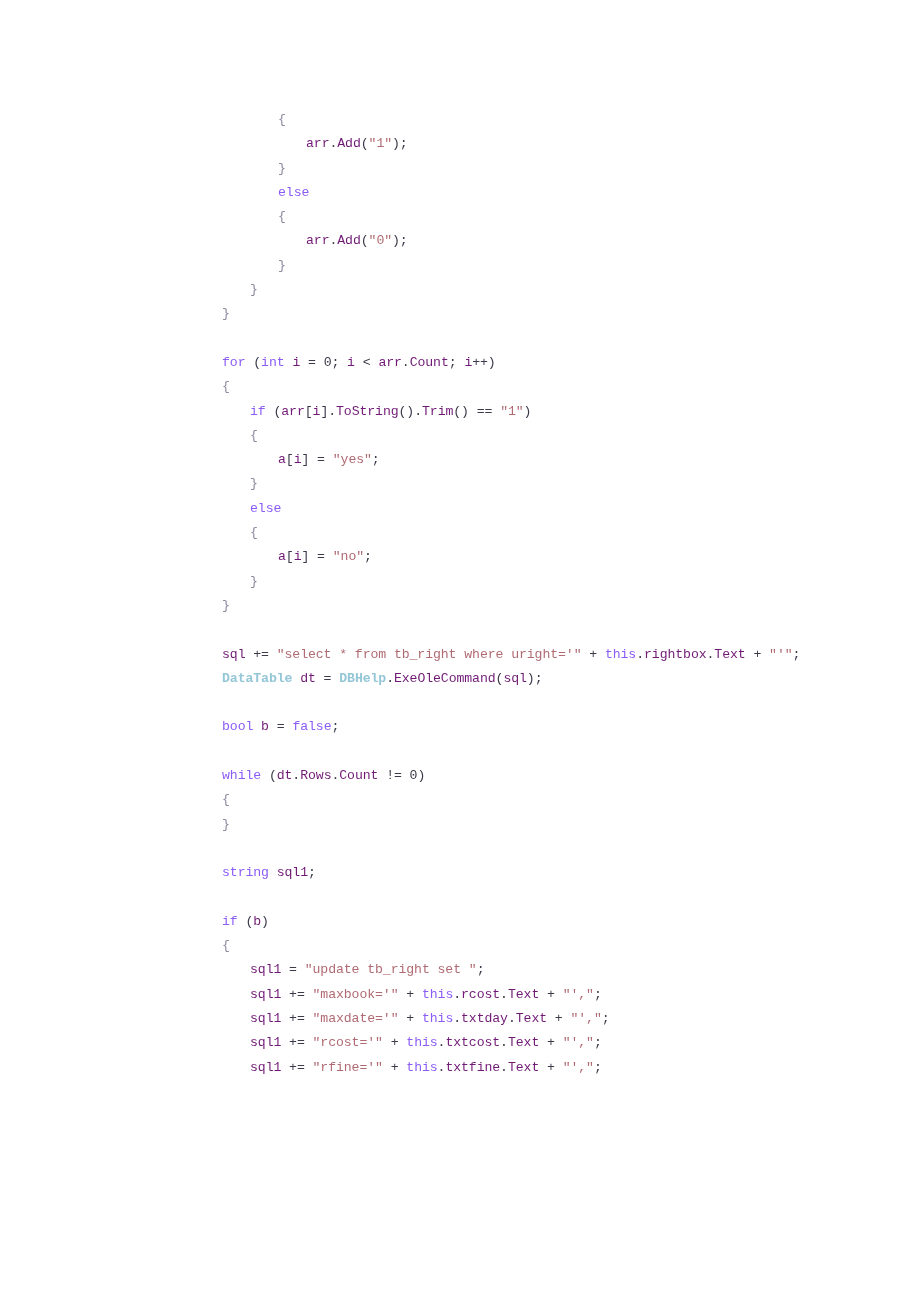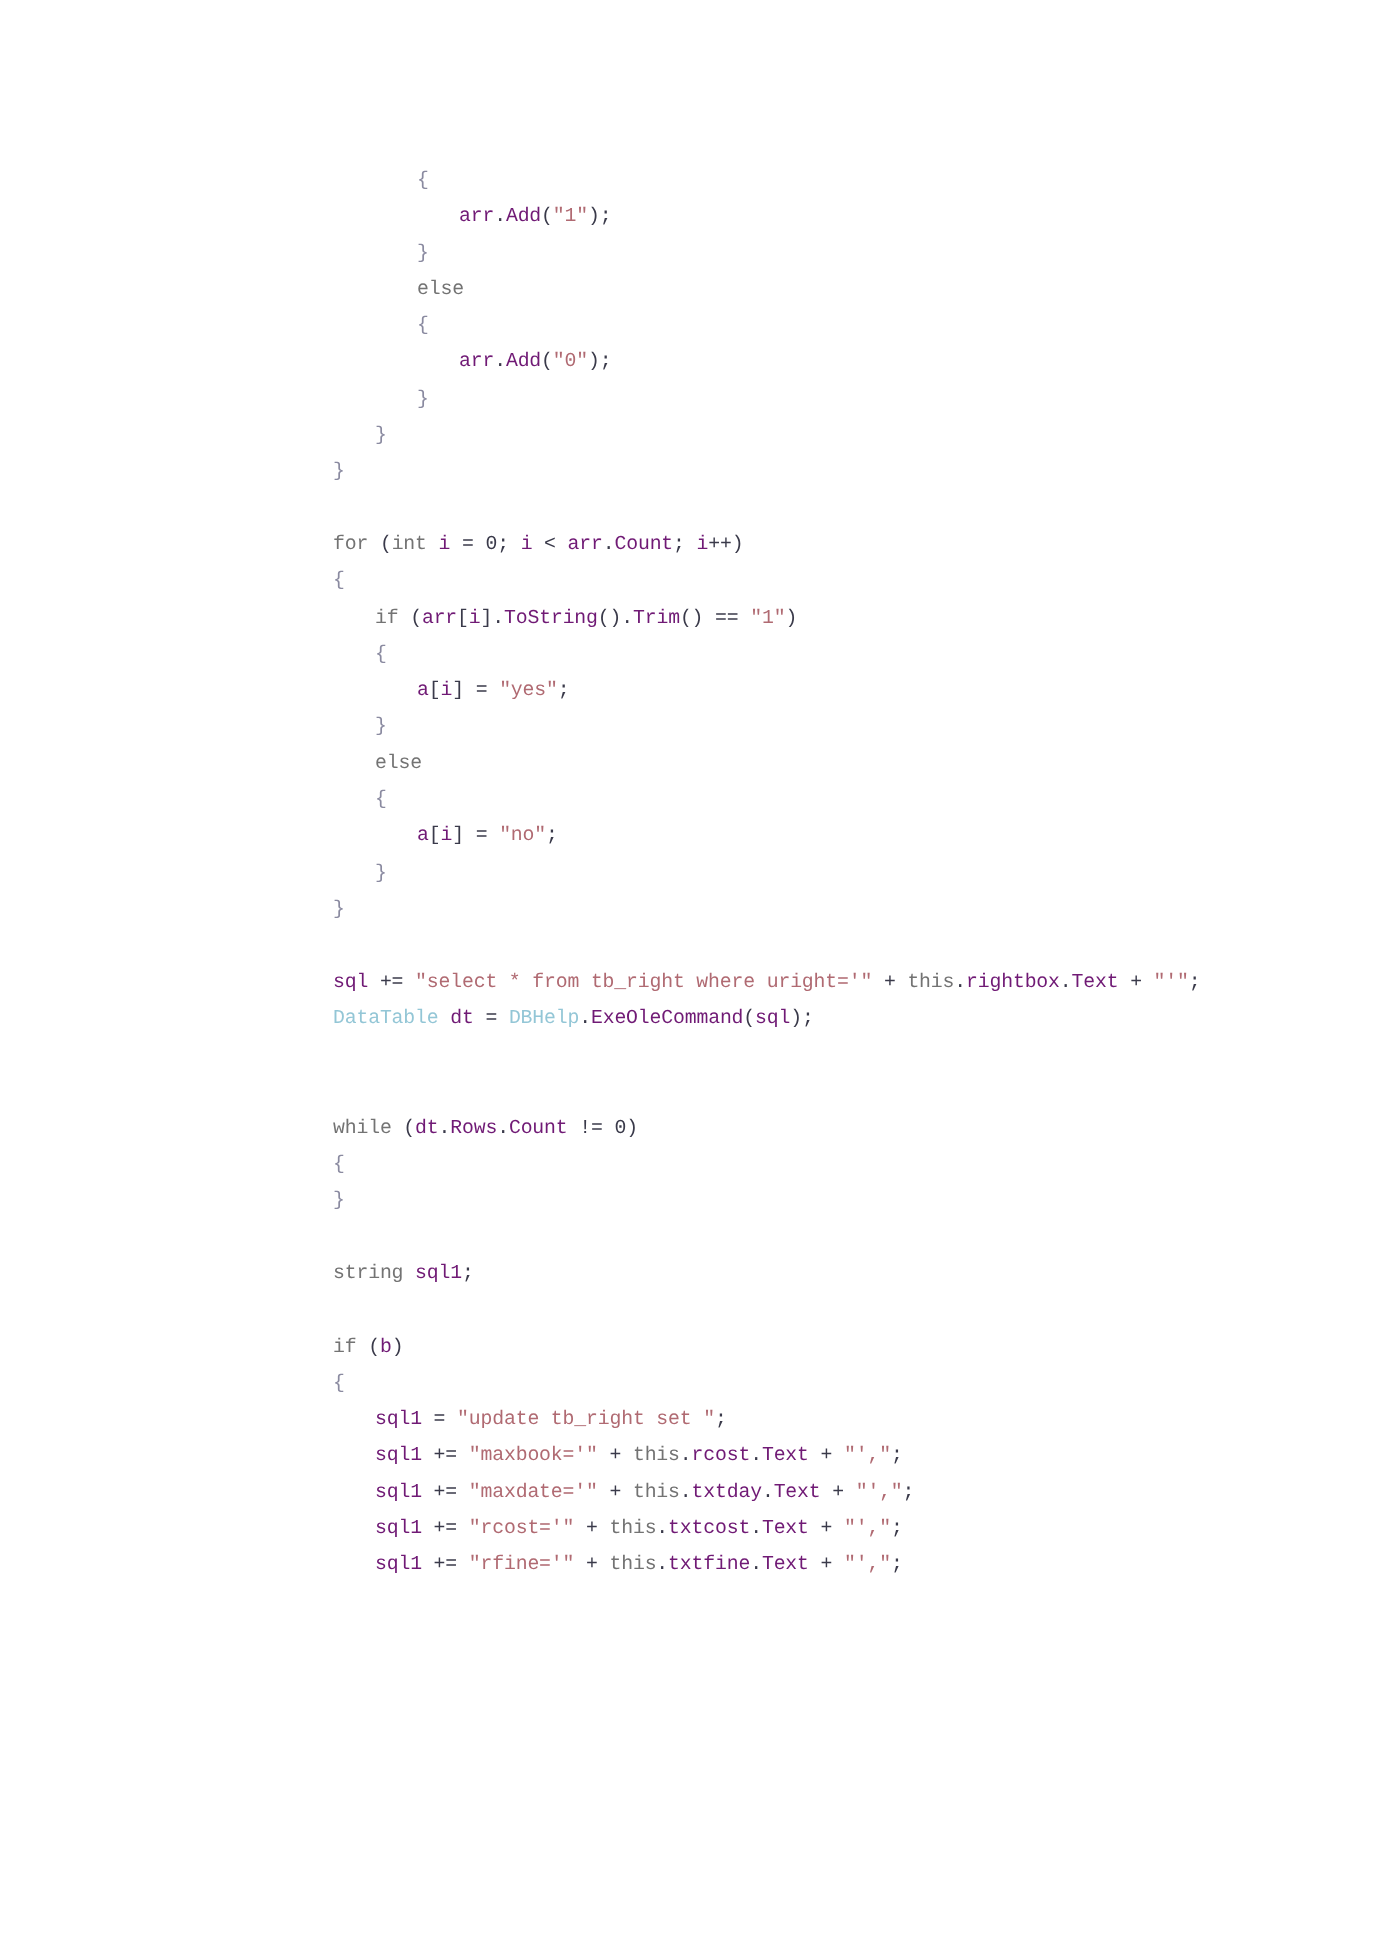--- a/index.html
+++ b/index.html
@@ -44,23 +44,23 @@
     color: transparent;
   }
 
   
   .i0 { padding-left: 0px; }
   .i1 { padding-left: 28px; }
   .i2 { padding-left: 56px; }
   .i3 { padding-left: 84px; }
 
   
-  .kw   { color: #737373; }      
+  .kw   { color: #8b5cf6; }      
   .str  { color: #b06a72; }      
-  .typ  { color: #93c6d6; }      
+  .typ  { color: #93c6d6; font-weight: bold; }      
   .pln  { color: #701a75; }      
   .brc  { color: #8a8aa0; }
 </style>
 </head>
 <body>
 
 <div id="page">
   <div id="code-listing">
       <div class="code-line i2"><span class="brc">{</span></div>
       <div class="code-line i3"><span class="pln">arr</span>.<span class="pln">Add</span>(<span class="str">"1"</span>);</div>
@@ -80,20 +80,21 @@
       <div class="code-line i1"><span class="brc">}</span></div>
       <div class="code-line i1"><span class="kw">else</span></div>
       <div class="code-line i1"><span class="brc">{</span></div>
       <div class="code-line i2"><span class="pln">a</span>[<span class="pln">i</span>] = <span class="str">"no"</span>;</div>
       <div class="code-line i1"><span class="brc">}</span></div>
       <div class="code-line i0"><span class="brc">}</span></div>
       <div class="code-line i0 blank">&nbsp;</div>
       <div class="code-line i0"><span class="pln">sql</span> += <span class="str">"select * from tb_right where uright='"</span> + <span class="kw">this</span>.<span class="pln">rightbox</span>.<span class="pln">Text</span> + <span class="str">"'"</span>;</div>
       <div class="code-line i0"><span class="typ">DataTable</span> <span class="pln">dt</span> = <span class="typ">DBHelp</span>.<span class="pln">ExeOleCommand</span>(<span class="pln">sql</span>);</div>
       <div class="code-line i0 blank">&nbsp;</div>
+      <div class="code-line i0"><span class="kw">bool</span> <span class="pln">b</span> = <span class="kw">false</span>;</div>
       <div class="code-line i0 blank">&nbsp;</div>
       <div class="code-line i0"><span class="kw">while</span> (<span class="pln">dt</span>.<span class="pln">Rows</span>.<span class="pln">Count</span> != 0)</div>
       <div class="code-line i0"><span class="brc">{</span></div>
       <div class="code-line i0"><span class="brc">}</span></div>
       <div class="code-line i0 blank">&nbsp;</div>
       <div class="code-line i0"><span class="kw">string</span> <span class="pln">sql1</span>;</div>
       <div class="code-line i0 blank">&nbsp;</div>
       <div class="code-line i0"><span class="kw">if</span> (<span class="pln">b</span>)</div>
       <div class="code-line i0"><span class="brc">{</span></div>
       <div class="code-line i1"><span class="pln">sql1</span> = <span class="str">"update tb_right set "</span>;</div>

